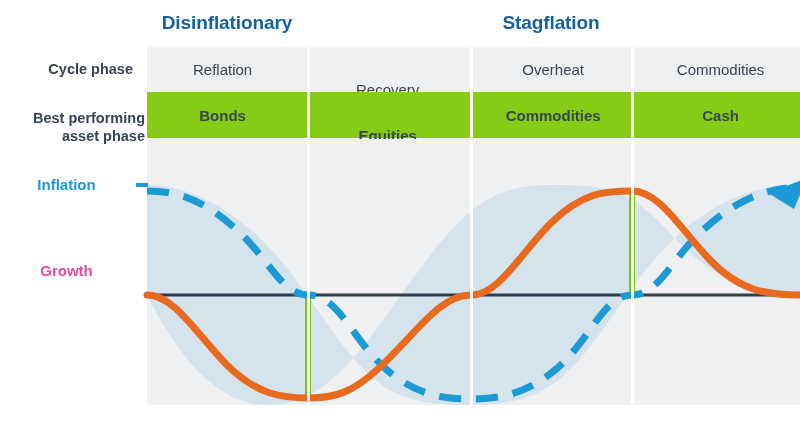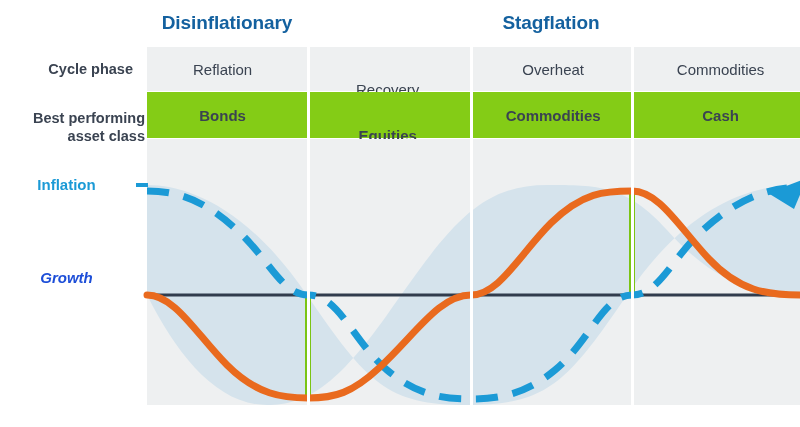--- a/index.html
+++ b/index.html
@@ -118,23 +118,22 @@
     width: 133px;
     text-align: center;
     font-size: 15px;
     font-weight: bold;
   }
   #series-label-inflation {
     top: 176px;
     color: #1b9ad6;
   }
   #series-label-growth {
-    top: 269px;
-    color: #1d4ed8;
-    font-style: italic;
+    top: 262px;
+    color: #ec4899;
   }
   .series-stub {
     position: absolute;
     height: 4px;
     width: 12px;
   }
   #series-stub-inflation {
     left: 136px;
     top: 183px;
     background: #1b9ad6;
@@ -144,21 +143,21 @@
 <body>
 
 <div id="root">
 
   <div class="regime-header" id="regime-0">Disinflationary</div>
   <div class="regime-header" id="regime-1">Stagflation</div>
 
   <div class="row-label" id="row-label-0">Cycle phase</div>
   <div class="row-label" id="row-label-1">
     <div>Best performing</div>
-    <div>asset class</div>
+    <div>asset phase</div>
   </div>
 
   <div class="table-grid">
     <div class="table-row" id="table-row-0">
       <div class="table-cell cell-w0">Reflation</div>
       <div class="table-cell cell-w1">Recovery</div>
       <div class="table-cell cell-w2">Overheat</div>
       <div class="table-cell cell-w3">Commodities</div>
     </div>
     <div class="table-row" id="table-row-1">

